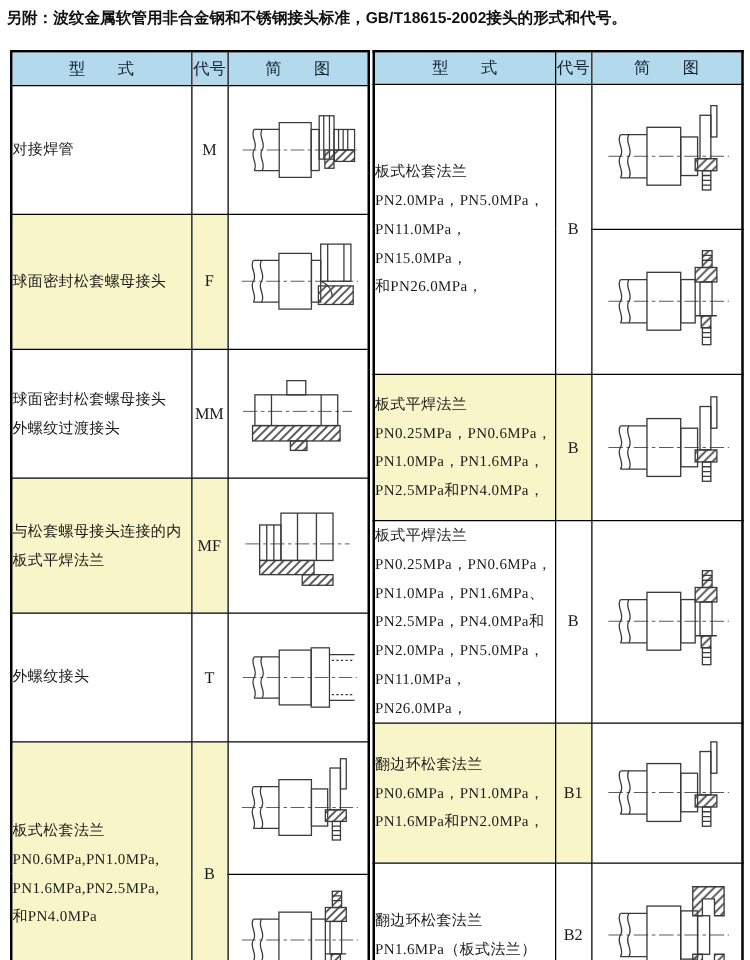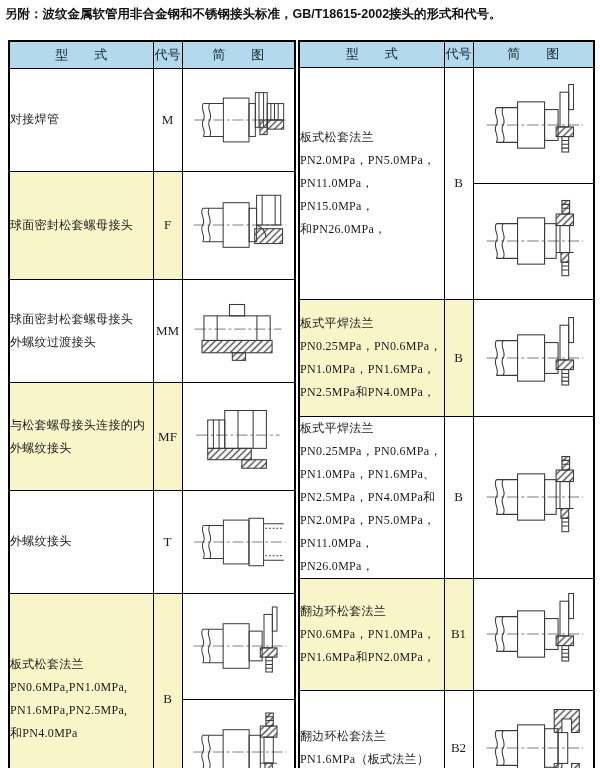--- a/index.html
+++ b/index.html
@@ -176,21 +176,21 @@
 外螺纹过渡接头</td>
       <td class="code">MM</td>
       <td class="diag">
         <svg class="d" width="106" height="88" viewBox="0 0 112 92">
               <use href="#sym-mm"></use>
             </svg>
       </td>
     </tr>
     <tr style="height:102px">
       <td class="type hl">与松套螺母接头连接的内
-外螺纹接头</td>
+板式平焊法兰</td>
       <td class="code hl">MF</td>
       <td class="diag">
         <svg class="d" width="106" height="90" viewBox="0 0 112 92">
               <use href="#sym-mf"></use>
             </svg>
       </td>
     </tr>
     <tr style="height:97px">
       <td class="type">外螺纹接头</td>
       <td class="code">T</td>

